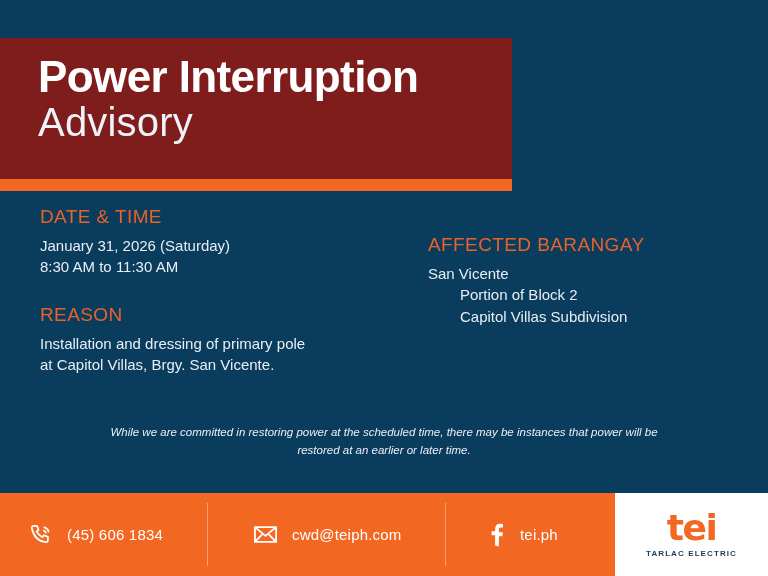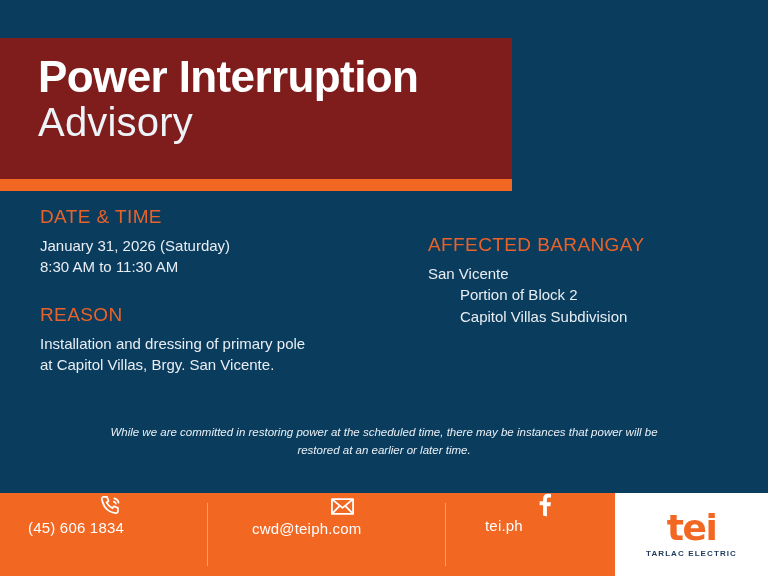--- a/index.html
+++ b/index.html
@@ -129,23 +129,23 @@
     position: absolute;
     left: 0;
     top: 0;
     width: 615px;
     height: 83px;
     display: flex;
     align-items: center;
   }
   .footer-cell {
     display: flex;
+    align-items: center;
     height: 100%;
     box-sizing: border-box;
-    flex-direction: column;
   }
   .footer-cell.c1 { width: 207px; padding-left: 28px; }
   .footer-cell.c2 { width: 238px; padding-left: 45px; }
   .footer-cell.c3 { width: 170px; padding-left: 40px; border-radius: 27px; }
   .footer-divider {
     position: absolute;
     top: 10px;
     width: 1px;
     height: 63px;
     background: rgba(255,255,255,0.38);

